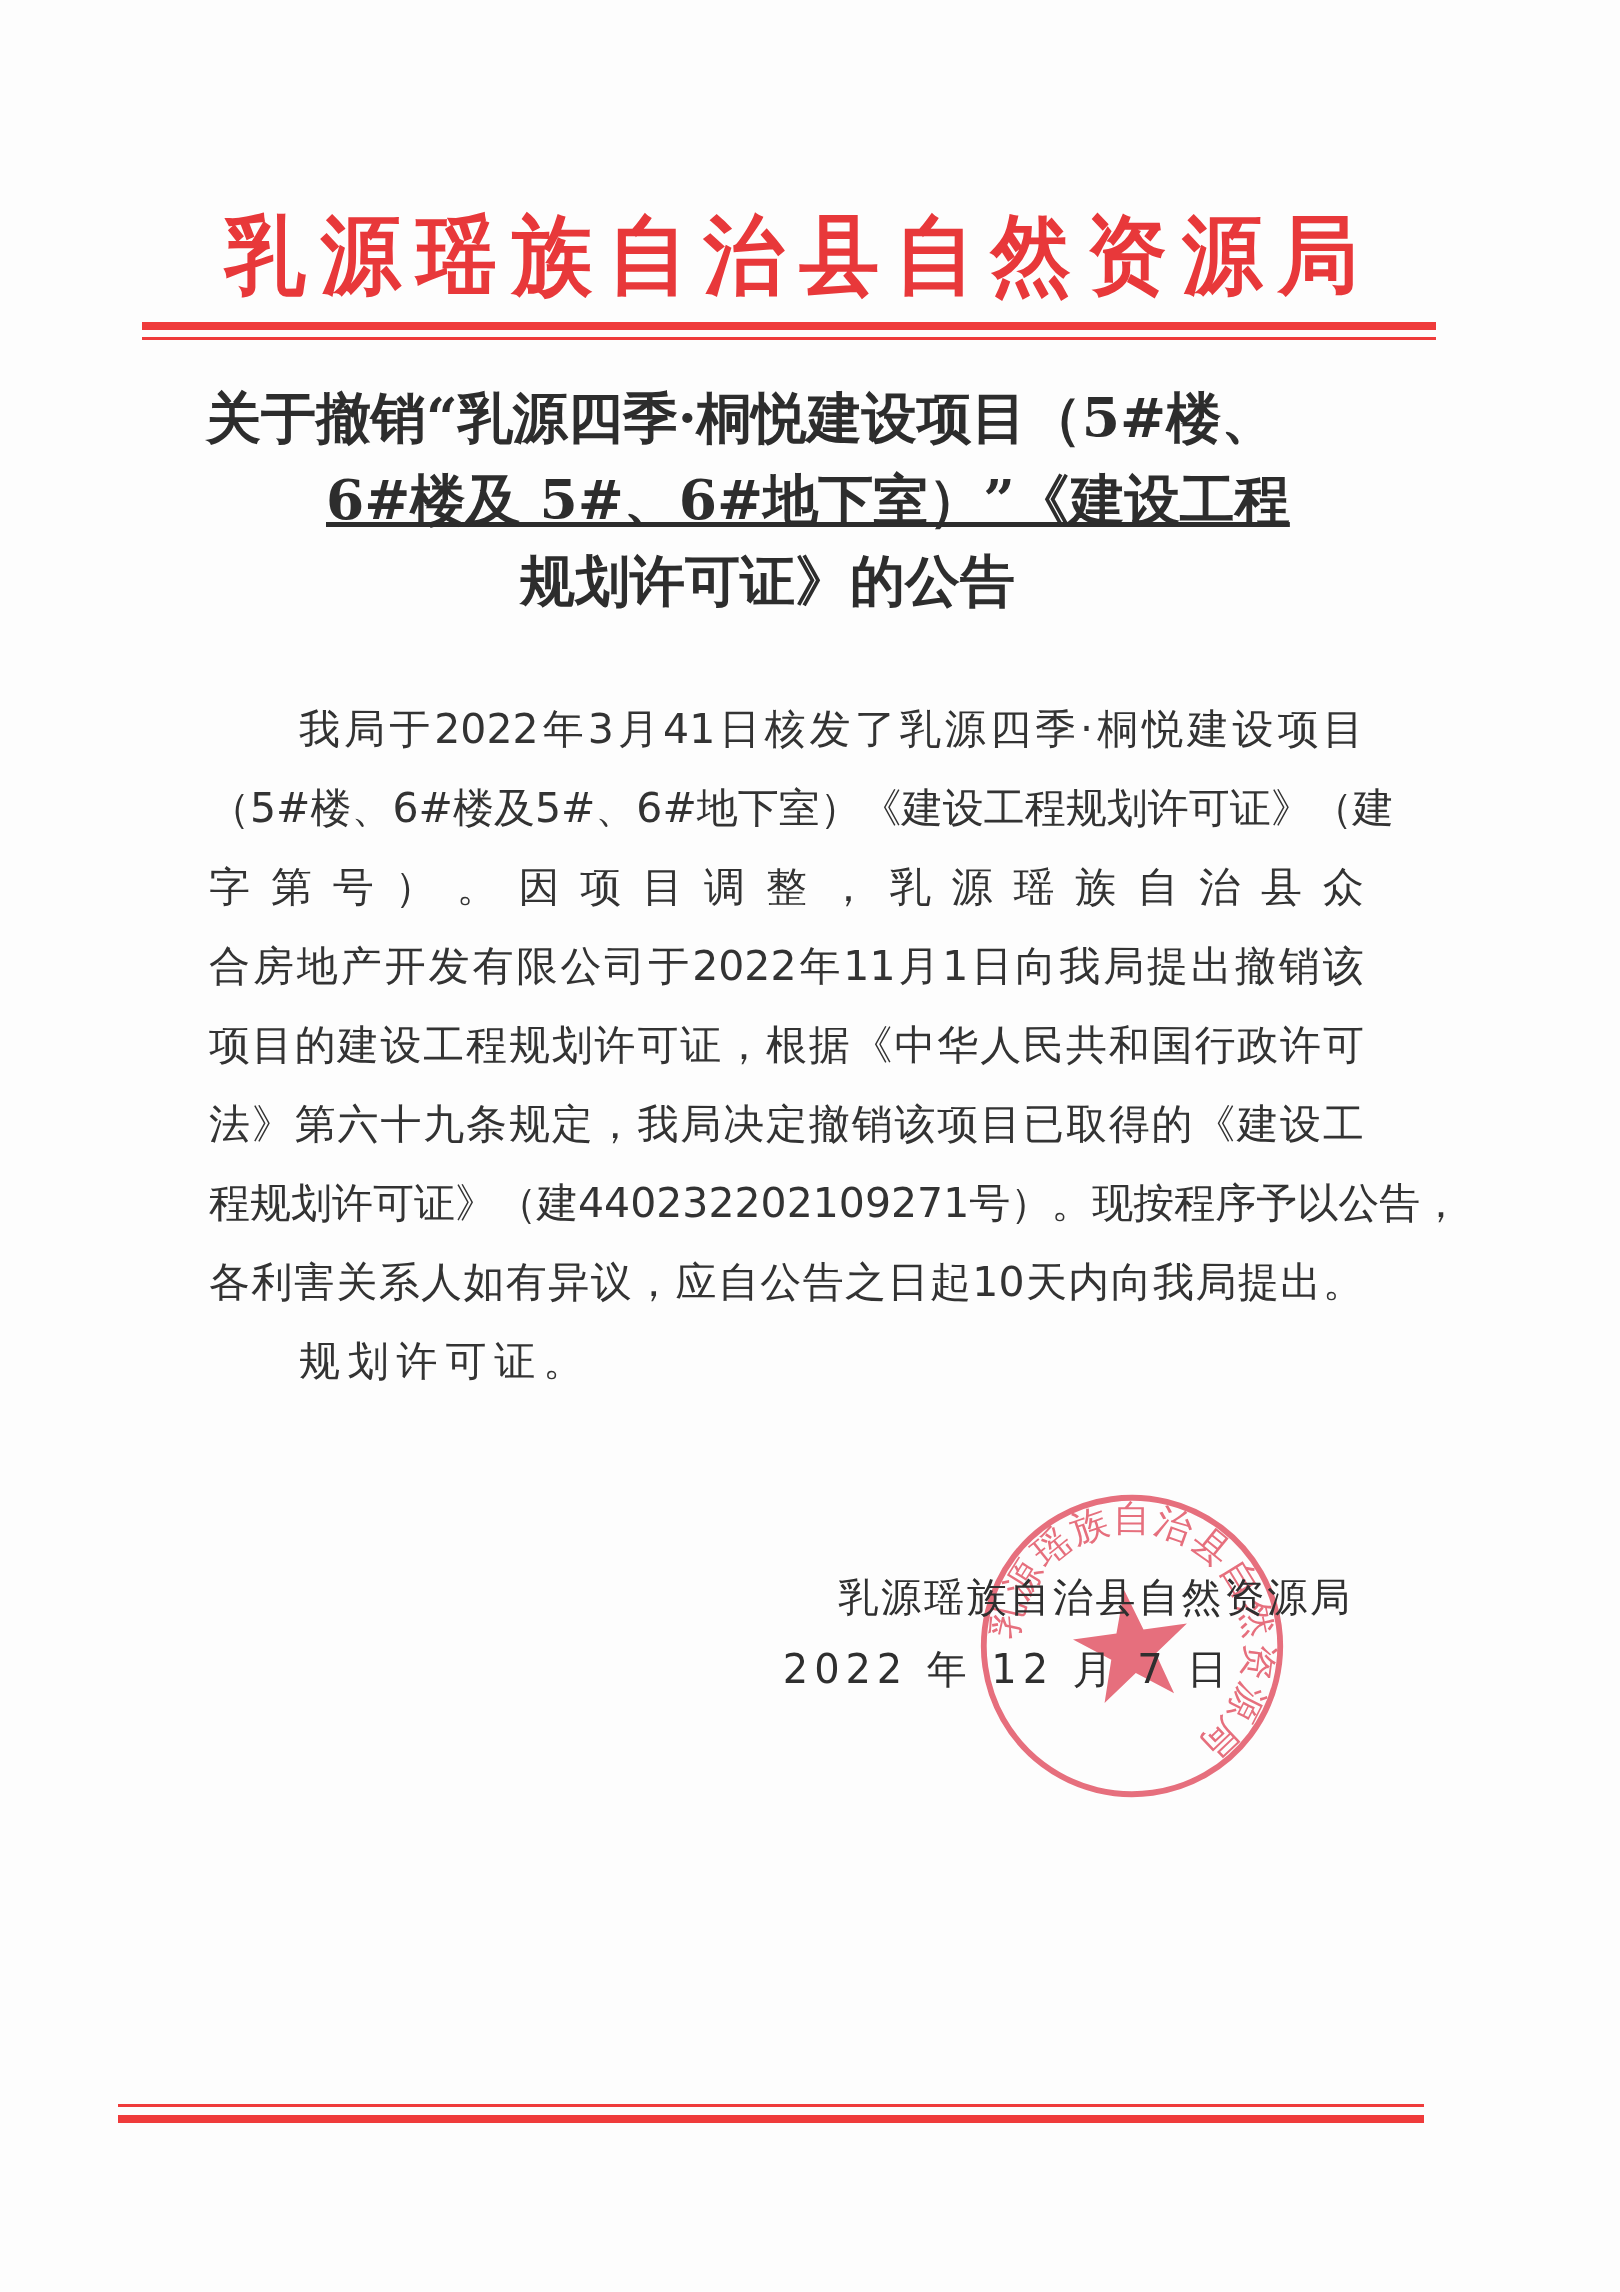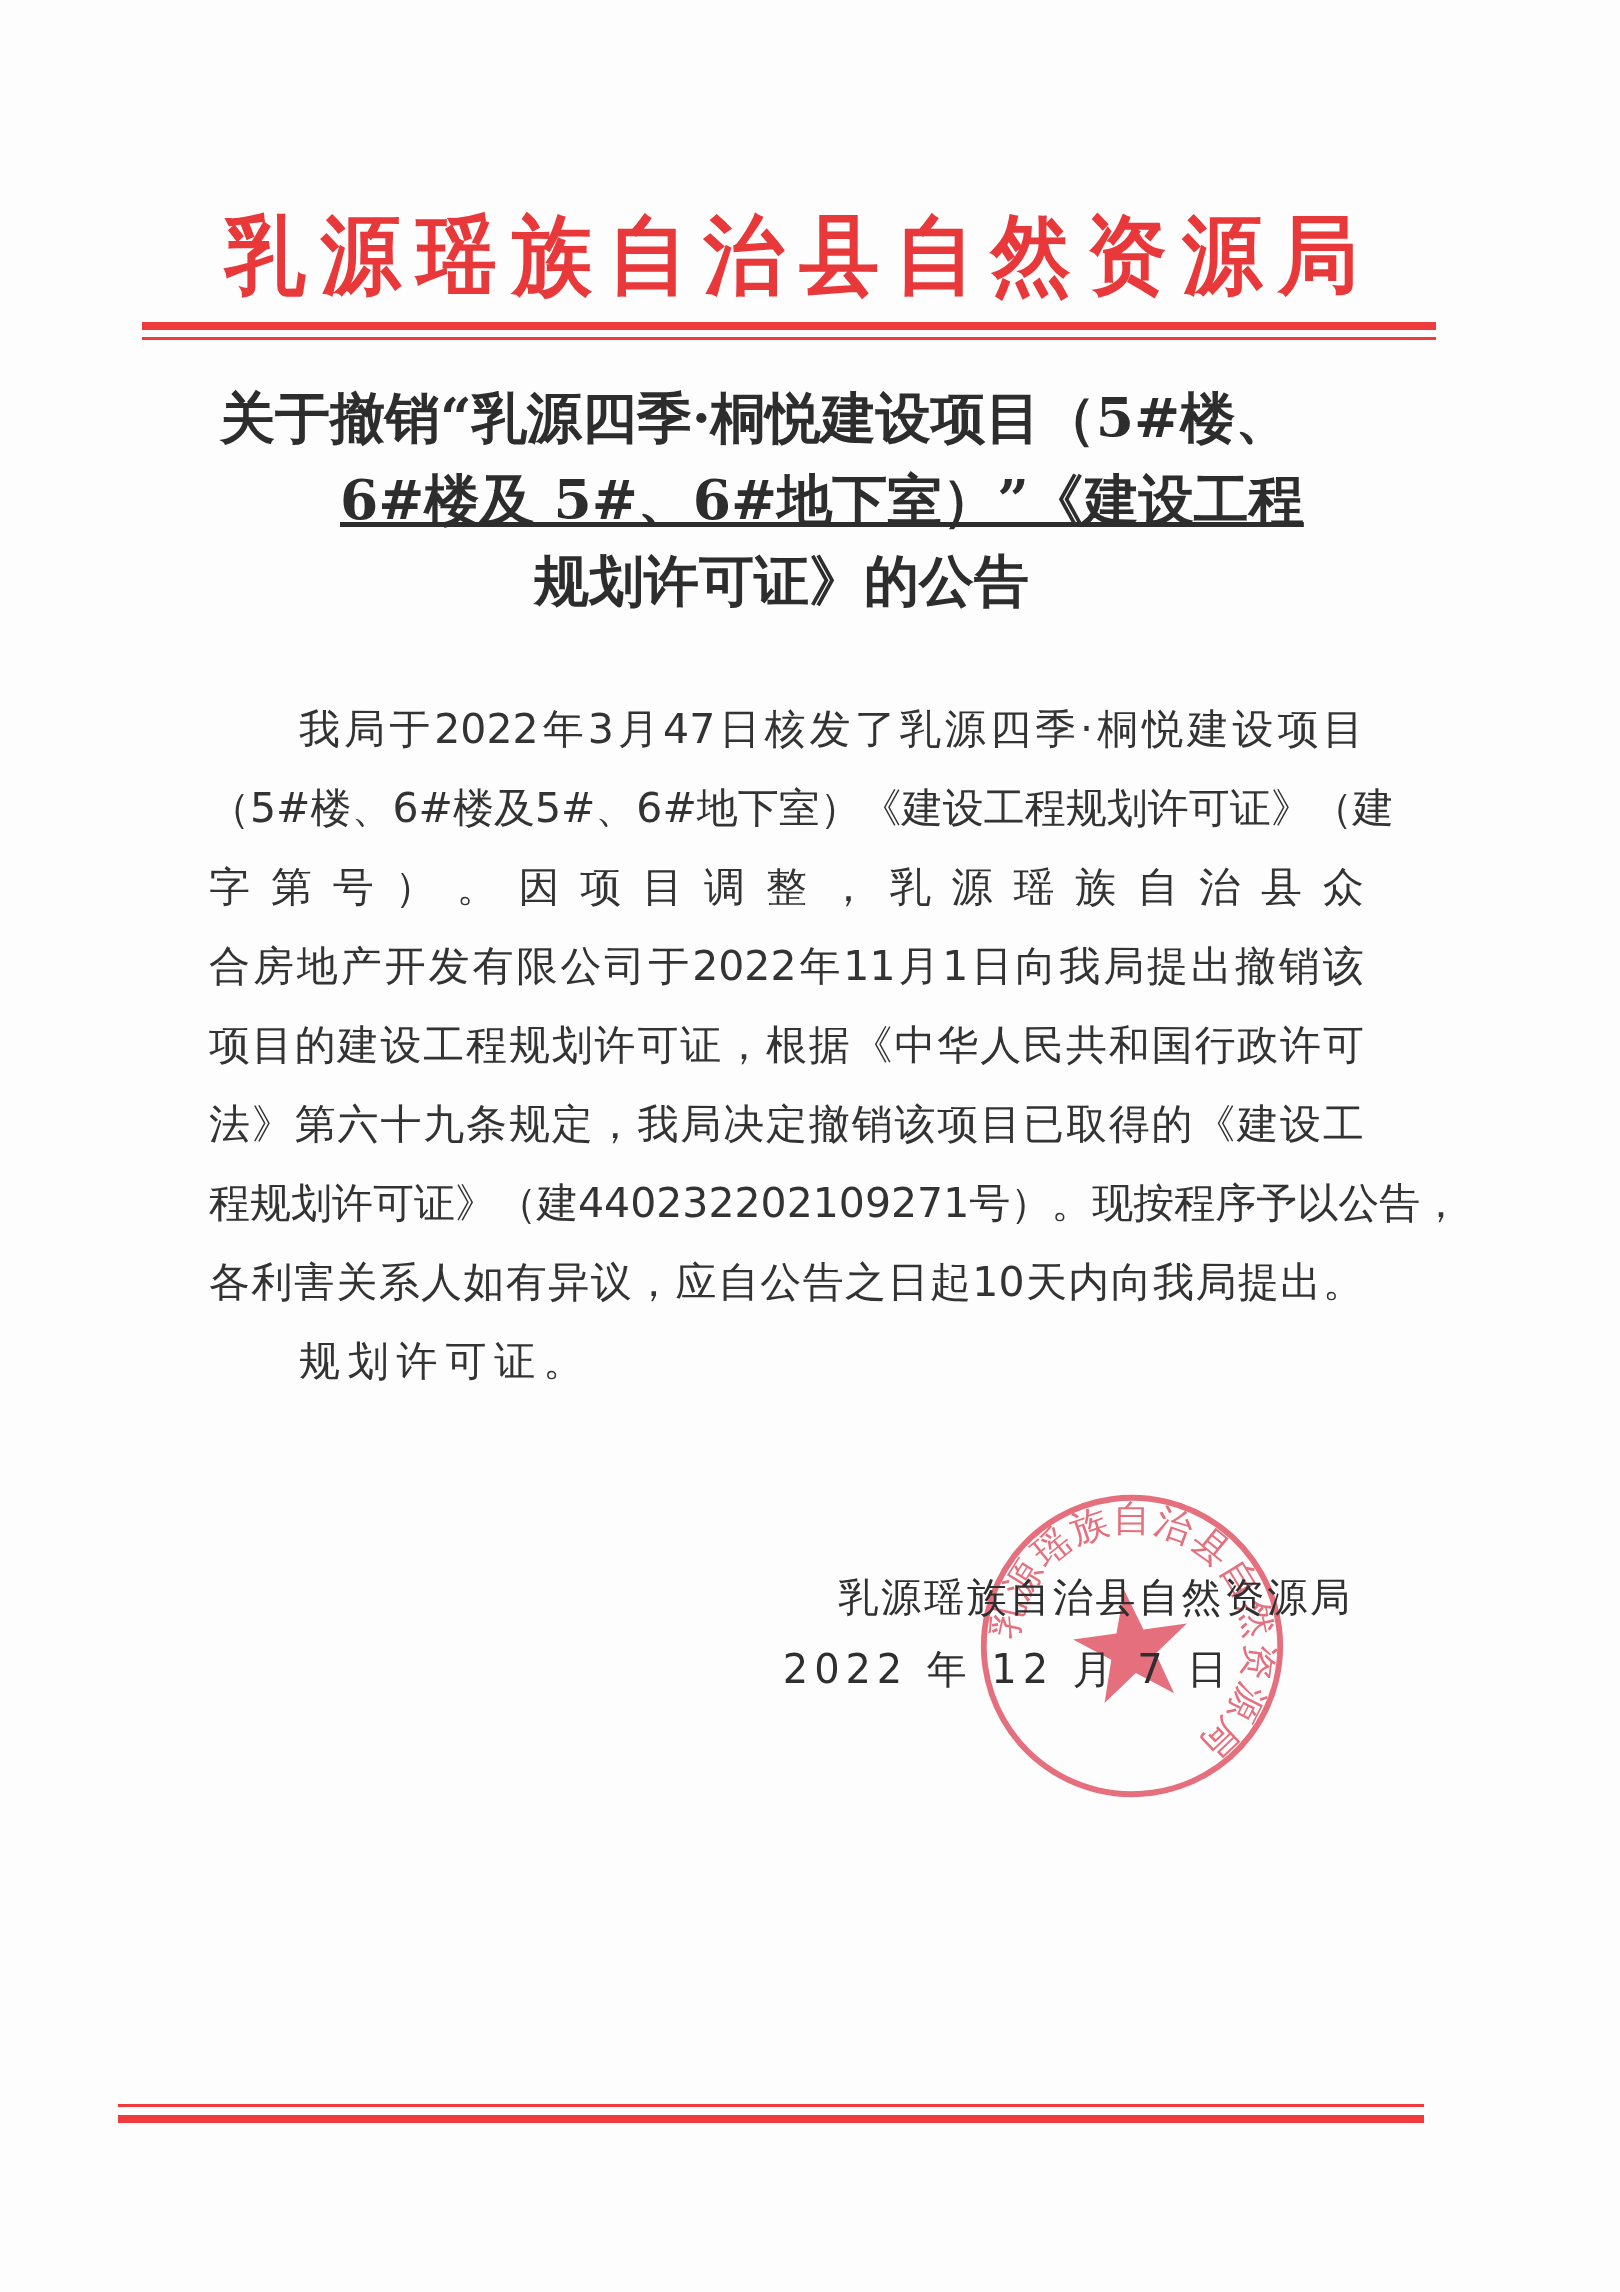--- a/index.html
+++ b/index.html
@@ -22,21 +22,21 @@
     color: #e8383a;
     transform: scaleY(1.08);
   }
 
   .rule { position: absolute; background: #ef3b3b; }
   .rule.h-thick { left: 142px; width: 1294px; top: 322px; height: 7.8px; }
   .rule.h-thin  { left: 142px; width: 1294px; top: 337px; height: 2.9px; }
   .rule.f-thin  { left: 118px; width: 1306px; top: 2104px; height: 2.9px; }
   .rule.f-thick { left: 118px; width: 1306px; top: 2115px; height: 7.8px; }
 
-  .title { position: absolute; left: 168px; width: 1307px; top: 377px; text-align: center; }
+  .title { position: absolute; left: 154px; width: 1307px; top: 377px; text-align: center; }
   .title .tline {
     display: block; font-weight: bold; font-size: 55px; line-height: 82px;
     color: #2d2d2d; white-space: nowrap; letter-spacing: 0px;
     font-family: "DejaVu Serif", "Liberation Serif", serif;
   }
   .title .tline:nth-child(1) { text-align: left; padding-left: 52px; }
   .title .tline:nth-child(2) { text-align: left; padding-left: 172px; text-decoration: underline; }
   .title .tline:nth-child(3) { text-align: left; padding-left: 366px; font-family: Liberation Serif, serif; }
 
   .body { position: absolute; left: 209px; top: 690px; width: 1155px; }
@@ -95,21 +95,21 @@
 
   <div class="body" id="body">
       <div class="bline indent">
         <span>我</span>
         <span>局</span>
         <span>于</span>
         <span>2022</span>
         <span>年</span>
         <span>3</span>
         <span>月</span>
-        <span>47</span>
+        <span>41</span>
         <span>日</span>
         <span>核</span>
         <span>发</span>
         <span>了</span>
         <span>乳</span>
         <span>源</span>
         <span>四</span>
         <span>季</span>
         <span>·</span>
         <span>桐</span>

